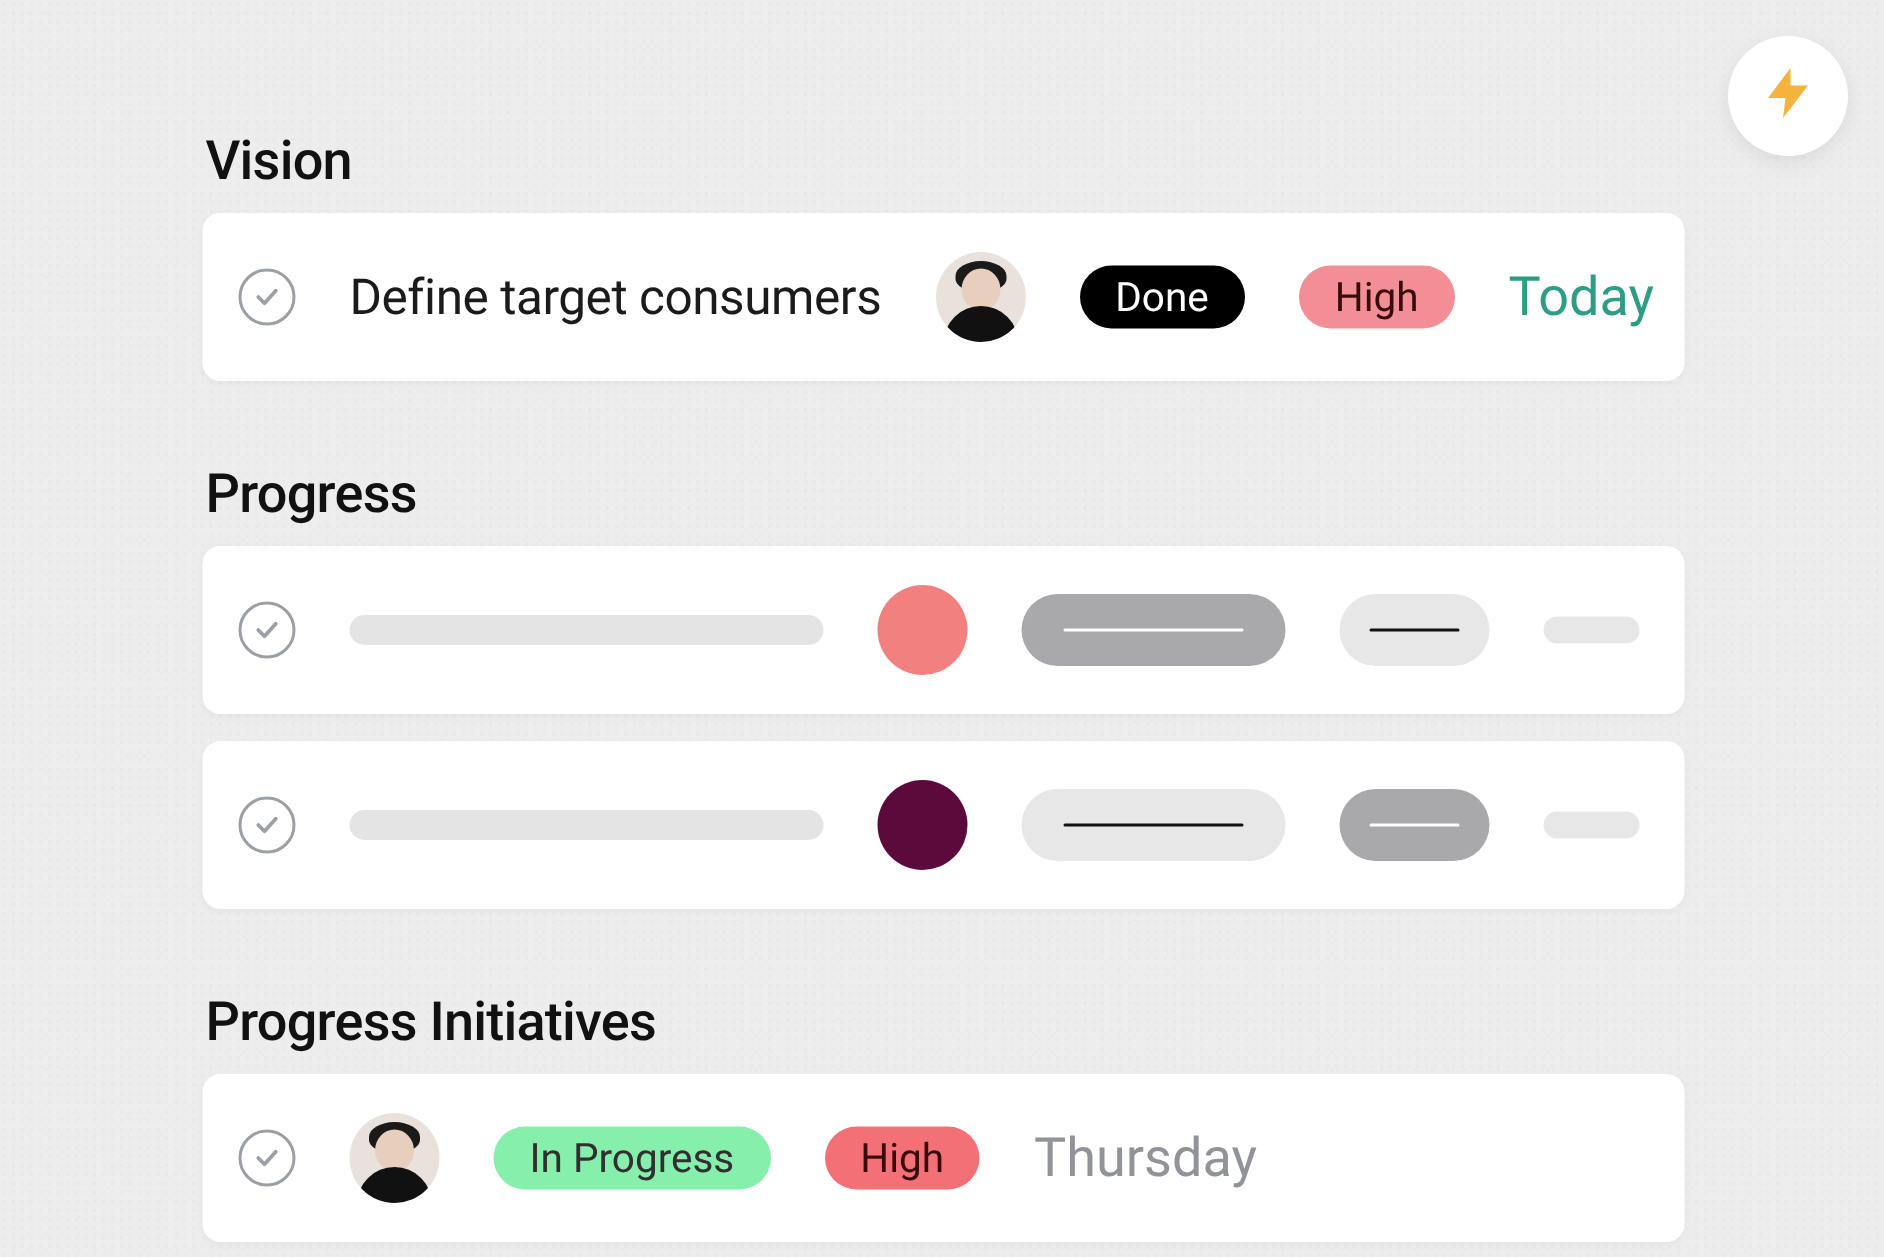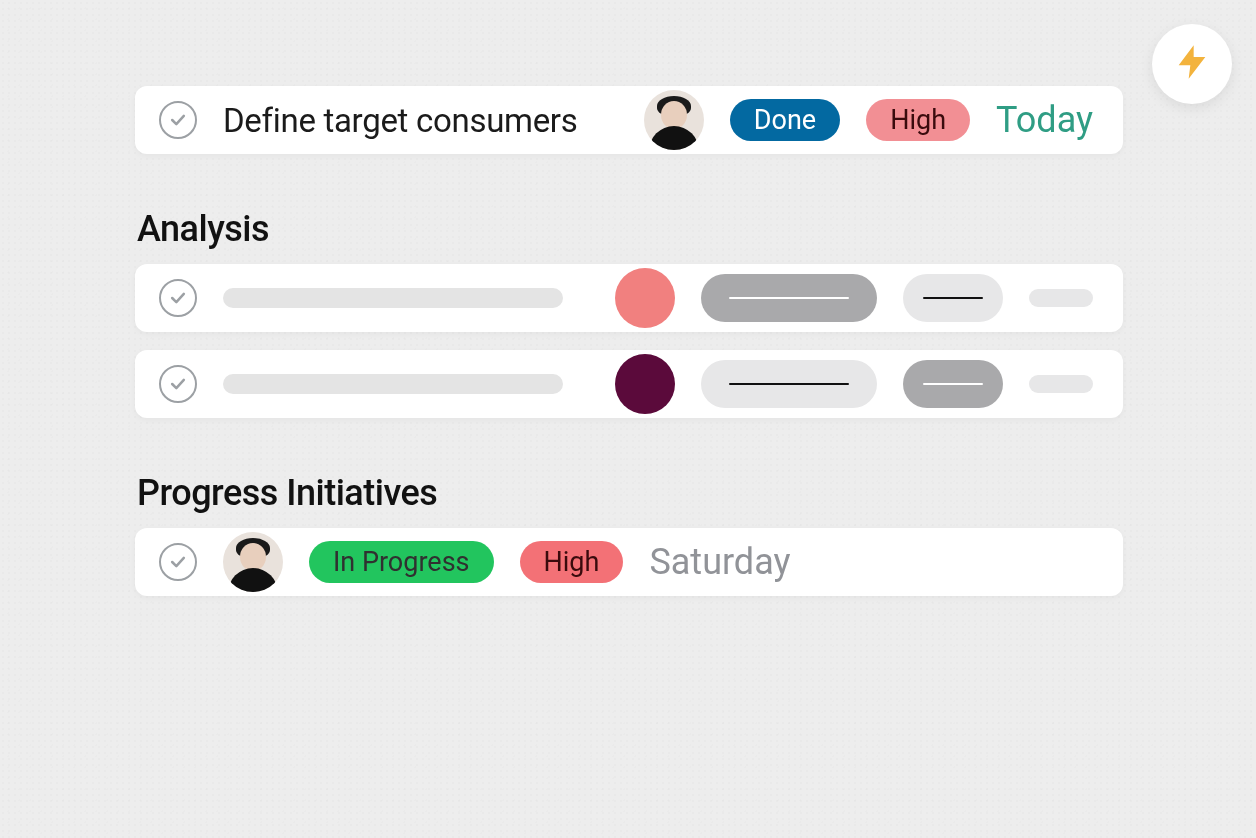--- a/index.html
+++ b/index.html
@@ -52,22 +52,22 @@
     color:#111;
   }
 
   .card {
     background:#fff;
     border-radius:12px;
     box-shadow: 0 2px 6px rgba(0,0,0,0.04);
     display:flex;
     align-items:center;
     padding:0 30px 0 24px;
-    height:68px;
-    gap:26px;
+    height:112px;
+    gap:36px;
     margin-bottom:18px;
   }
   .card.last{ margin-bottom:0; }
 
   .check{
     width:38px; height:38px;
     border:2.5px solid #9ca0a4;
     border-radius:50%;
     display:flex; align-items:center; justify-content:center;
     flex:0 0 auto;
@@ -139,40 +139,41 @@
   <span>
     <svg viewBox="0 0 24 24">
         <path d="M13 2 L4 14 L11 14 L10 22 L20 9 L13 9 Z" fill="#f3b33d"></path>
       </svg>
   </span>
 </div>
 
 <div class="board">
 
   <div class="section">
+    <h2 class="section-title">Vision</h2>
     <div class="card">
       <span class="check">
         <svg viewBox="0 0 24 24">
             <polyline points="5 12 10 17 19 7"></polyline>
           </svg>
       </span>
       <span class="task-title">Define target consumers</span>
       <span class="avatar">
         <span class="hair"></span>
           <span class="head"></span>
           <span class="body"></span>
       </span>
-      <span class="pill" style="background:#0369a1;color:#ffffff">Done</span>
+      <span class="pill" style="background:#000000;color:#ffffff">Done</span>
       <span class="pill" style="background:#f28f94;color:#3a0b0d">High</span>
       <span class="due" style="color:#2f9d84">Today</span>
     </div>
   </div>
 
   <div class="section">
-    <h2 class="section-title">Analysis</h2>
+    <h2 class="section-title">Progress</h2>
 
     <div class="card">
       <span class="check">
         <svg viewBox="0 0 24 24">
             <polyline points="5 12 10 17 19 7"></polyline>
           </svg>
       </span>
       <span class="skel skel-lg"></span>
       <span class="skel-dot" style="background:#f1807f"></span>
       <span class="skel-pill" style="background:#a9a9ab;width:176px">
@@ -208,19 +209,19 @@
       <span class="check">
         <svg viewBox="0 0 24 24">
             <polyline points="5 12 10 17 19 7"></polyline>
           </svg>
       </span>
       <span class="avatar">
         <span class="hair"></span>
           <span class="head"></span>
           <span class="body"></span>
       </span>
-      <span class="pill" style="background:#22c55e;color:#303030">In Progress</span>
+      <span class="pill" style="background:#86efac;color:#303030">In Progress</span>
       <span class="pill" style="background:#f37176;color:#3a0b0d">High</span>
-      <span class="due" style="color:#919398">Saturday</span>
+      <span class="due" style="color:#919398">Thursday</span>
     </div>
   </div>
 
 </div>
 
 </body></html>

